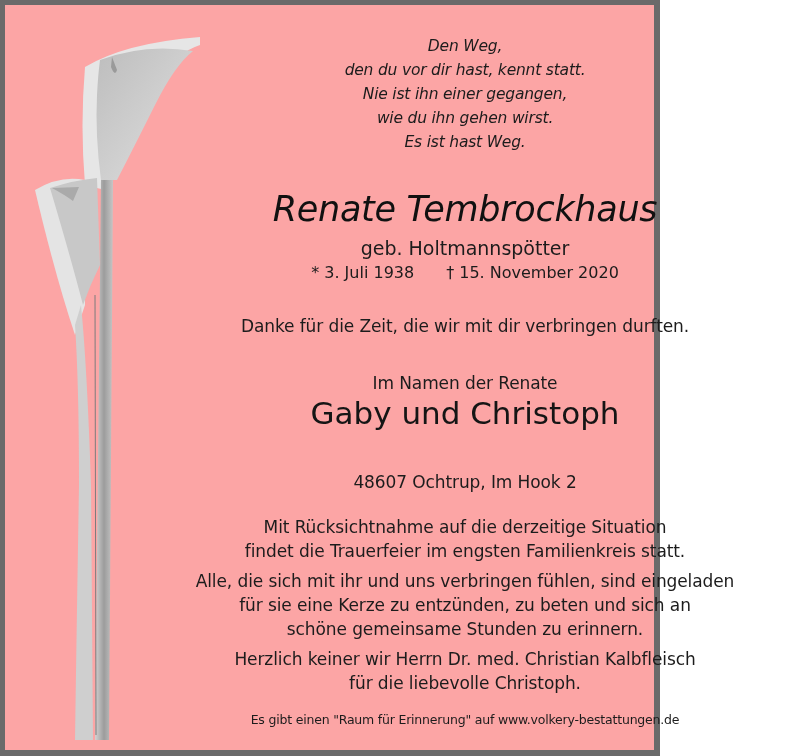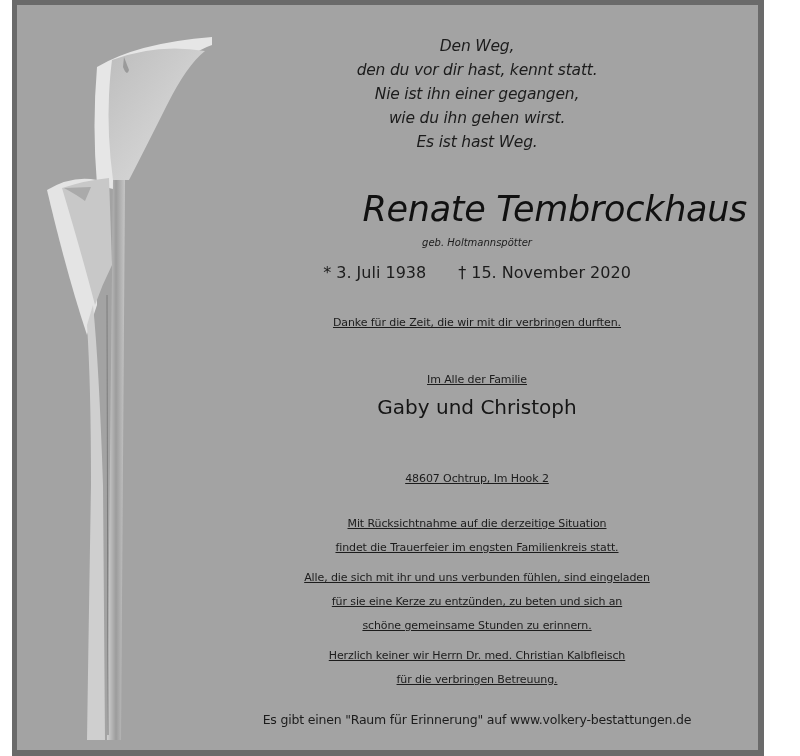--- a/index.html
+++ b/index.html
@@ -1,42 +1,42 @@
 <!DOCTYPE html>
 <html><head>
   <meta charset="utf-8">
   <style>
     * { box-sizing: border-box; margin: 0; padding: 0; }
     html, body { width: 800px; height: 756px; background: #ffffff; overflow: hidden; }
     body { font-family: "DejaVu Sans", sans-serif; color: #1c1c1c; }
 
     .frame {
-      position: absolute; left: 12px; top: 0; width: 752px; height: 756px;
+      position: absolute; left: 0; top: 0; width: 660px; height: 756px;
       border-left: 5px solid #6a6a6a;
       border-top: 5px solid #6a6a6a;
       border-right: 6px solid #6a6a6a;
       border-bottom: 6px solid #6a6a6a;
-      background: #a3a3a3;
+      background: #fca5a5;
     }
 
     .flower { position: absolute; left: 0; top: 0; width: 200px; height: 756px; }
 
     .content {
       position: absolute; left: 190px; width: 540px; top: 0;
       text-align: center;
     }
     .line { position: absolute; left: 0; width: 540px; text-align: center; white-space: nowrap; }
 
     .poem { font-style: italic; font-size: 15.5px; letter-spacing: -0.2px; }
-    .name { font-style: italic; font-size: 35px; letter-spacing: -0.3px; color: #111; text-align: right; }
-    .maiden { font-size: 10px; font-style: italic; }
+    .name { font-style: italic; font-size: 35px; letter-spacing: -0.3px; color: #111; }
+    .maiden { font-size: 19px; }
     .dates { font-size: 16px; }
     .dates .gap { display: inline-block; width: 32px; }
-    .body16 { font-size: 11px; letter-spacing: -0.1px; text-decoration: underline; }
-    .family { font-size: 20px; color: #151515; }
+    .body16 { font-size: 17px; letter-spacing: -0.1px; }
+    .family { font-size: 31px; color: #151515; }
     .footer { font-size: 12.5px; letter-spacing: -0.2px; }
   </style>
 </head>
 <body>
 
 <div class="frame">
 
   <svg class="flower" viewBox="0 0 200 756" xmlns="http://www.w3.org/2000/svg">
     <defs>
       <linearGradient id="stemG" x1="0" x2="1" y1="0" y2="0">
@@ -73,28 +73,28 @@
     <div class="line poem" style="top:128px">Es ist hast Weg.</div>
 
     <div class="line name" style="top:184px">Renate Tembrockhaus</div>
     <div class="line maiden" style="top:232px">geb. Holtmannspötter</div>
     <div class="line dates" style="top:258px">
       <span>* 3. Juli 1938</span><span class="gap"></span><span>† 15. November 2020</span>
     </div>
 
     <div class="line body16" style="top:311px">Danke für die Zeit, die wir mit dir verbringen durften.</div>
 
-    <div class="line body16" style="top:368px">Im Alle der Familie</div>
+    <div class="line body16" style="top:368px">Im Namen der Renate</div>
     <div class="line family" style="top:390px">Gaby und Christoph</div>
 
     <div class="line body16" style="top:467px">48607 Ochtrup, Im Hook 2</div>
 
     <div class="line body16" style="top:512px">Mit Rücksichtnahme auf die derzeitige Situation</div>
     <div class="line body16" style="top:536px">findet die Trauerfeier im engsten Familienkreis statt.</div>
-    <div class="line body16" style="top:566px">Alle, die sich mit ihr und uns verbunden fühlen, sind eingeladen</div>
+    <div class="line body16" style="top:566px">Alle, die sich mit ihr und uns verbringen fühlen, sind eingeladen</div>
     <div class="line body16" style="top:590px">für sie eine Kerze zu entzünden, zu beten und sich an</div>
     <div class="line body16" style="top:614px">schöne gemeinsame Stunden zu erinnern.</div>
     <div class="line body16" style="top:644px">Herzlich keiner wir Herrn Dr. med. Christian Kalbfleisch</div>
-    <div class="line body16" style="top:668px">für die verbringen Betreuung.</div>
+    <div class="line body16" style="top:668px">für die liebevolle Christoph.</div>
 
     <div class="line footer" style="top:707px">Es gibt einen "Raum für Erinnerung" auf www.volkery-bestattungen.de</div>
   </div>
 </div>
 
 </body></html>

